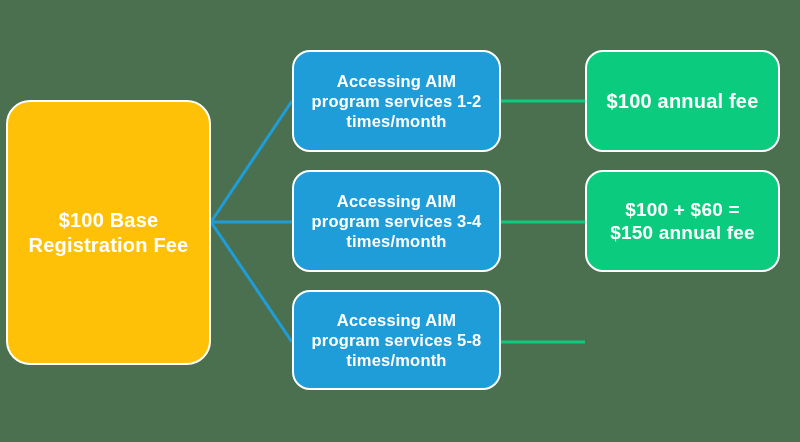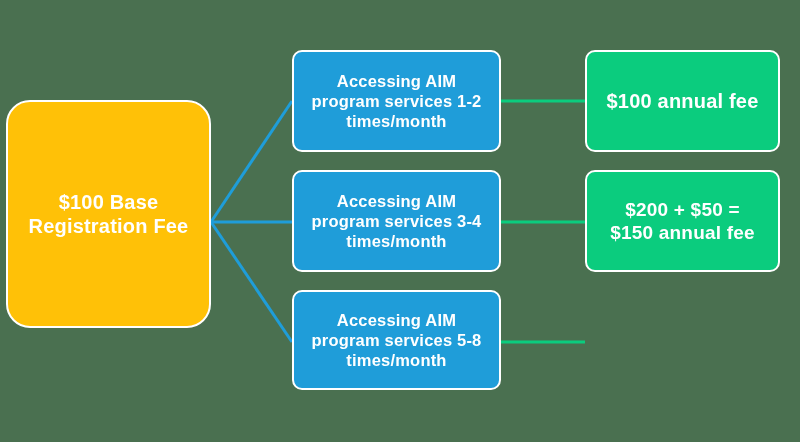--- a/index.html
+++ b/index.html
@@ -27,39 +27,39 @@
     pointer-events: none;
   }
   .node {
     position: absolute;
     box-sizing: border-box;
     display: flex;
     align-items: center;
     justify-content: center;
     text-align: center;
     color: #ffffff;
-    border-radius: 10px;
+    border-radius: 18px;
     border: 2px solid #ffffff;
     padding: 6px 10px;
     line-height: 1.22;
     font-weight: bold;
     letter-spacing: 0.2px;
     z-index: 2;
   }
   .node-label {
     display: block;
     white-space: pre-line;
   }
 
   
   .node-base {
     left: 6px;
     top: 100px;
     width: 205px;
-    height: 228px;
+    height: 265px;
     background: #ffc107;
     border-radius: 24px;
     font-size: 20px;
   }
 
   
   .node-blue {
     left: 292px;
     width: 209px;
     background: #1f9dd9;
@@ -112,17 +112,17 @@
   <div class="node node-blue row3">
     <span class="node-label">Accessing AIM
 program services 5-8
 times/month</span>
   </div>
 
   <div class="node node-green row1">
     <span class="node-label">$100 annual fee</span>
   </div>
   <div class="node node-green row2">
-    <span class="node-label">$200 + $50 =
+    <span class="node-label">$100 + $60 =
 $150 annual fee</span>
   </div>
 
 </div>
 
 </body></html>

